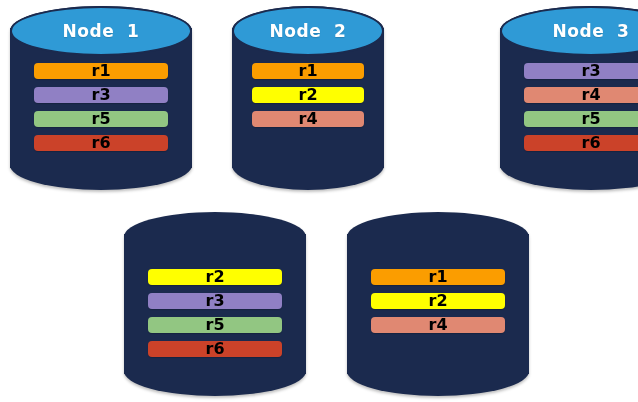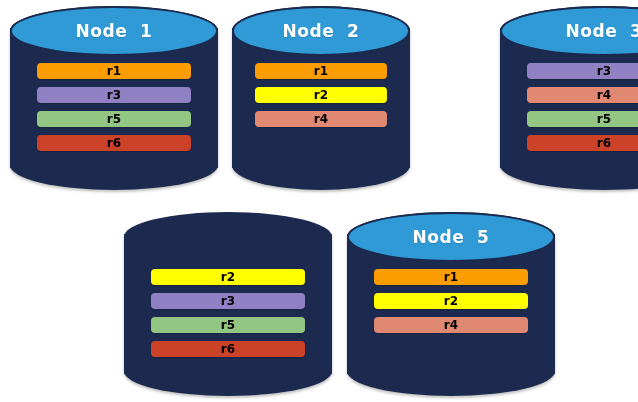--- a/index.html
+++ b/index.html
@@ -18,21 +18,20 @@
   #diagram {
     position: absolute;
     inset: 0;
     width: 638px;
     height: 402px;
   }
 
   
   .node {
     position: absolute;
-    padding-left: 26px;
   }
 
   .node-body {
     position: absolute;
     left: 0;
     top: 0;
     width: 100%;
     height: 100%;
     background: #1b2a4e;
     border-radius: 50% / 13.5%;
@@ -85,21 +84,21 @@
   }
 
   .shard {
     height: 16px;
     border-radius: 4px;
     display: flex;
     align-items: center;
     justify-content: center;
     color: #000000;
     font-weight: bold;
-    font-size: 12px;
+    font-size: 16px;
     line-height: 1;
     box-shadow: 0 1px 1px rgba(0,0,0,0.18);
   }
 </style>
 </head>
 <body>
 
 <div id="diagram">
     <div class="node" style="left: 10px; top: 6px; width: 182px; height: 184px;">
       <div class="node-body" style="background: rgb(27, 42, 78);"></div>
@@ -145,22 +144,19 @@
       <div class="shards">
         <div class="shard" style="background: rgb(255, 255, 0); color: rgb(0, 0, 0);">r2</div>
         <div class="shard" style="background: rgb(144, 128, 196); color: rgb(0, 0, 0);">r3</div>
         <div class="shard" style="background: rgb(146, 198, 130); color: rgb(0, 0, 0);">r5</div>
         <div class="shard" style="background: rgb(203, 66, 41); color: rgb(0, 0, 0);">r6</div>
       </div>
     </div>
     <div class="node" style="left: 347px; top: 212px; width: 182px; height: 184px;">
       <div class="node-body" style="background: rgb(27, 42, 78);"></div>
       <div class="node-tube" style="background: rgb(27, 42, 78);"></div>
-      <div class="node-top" style="background: rgb(47, 154, 214); border-color: rgb(27, 42, 78);">
-        <span class="node-title" style="color: rgb(255, 255, 255);">Node  5</span>
-      </div>
       <div class="shards">
         <div class="shard" style="background: rgb(251, 157, 0); color: rgb(0, 0, 0);">r1</div>
         <div class="shard" style="background: rgb(255, 255, 0); color: rgb(0, 0, 0);">r2</div>
         <div class="shard" style="background: rgb(224, 136, 114); color: rgb(0, 0, 0);">r4</div>
       </div>
     </div>
   </div>
 
 </body></html>

